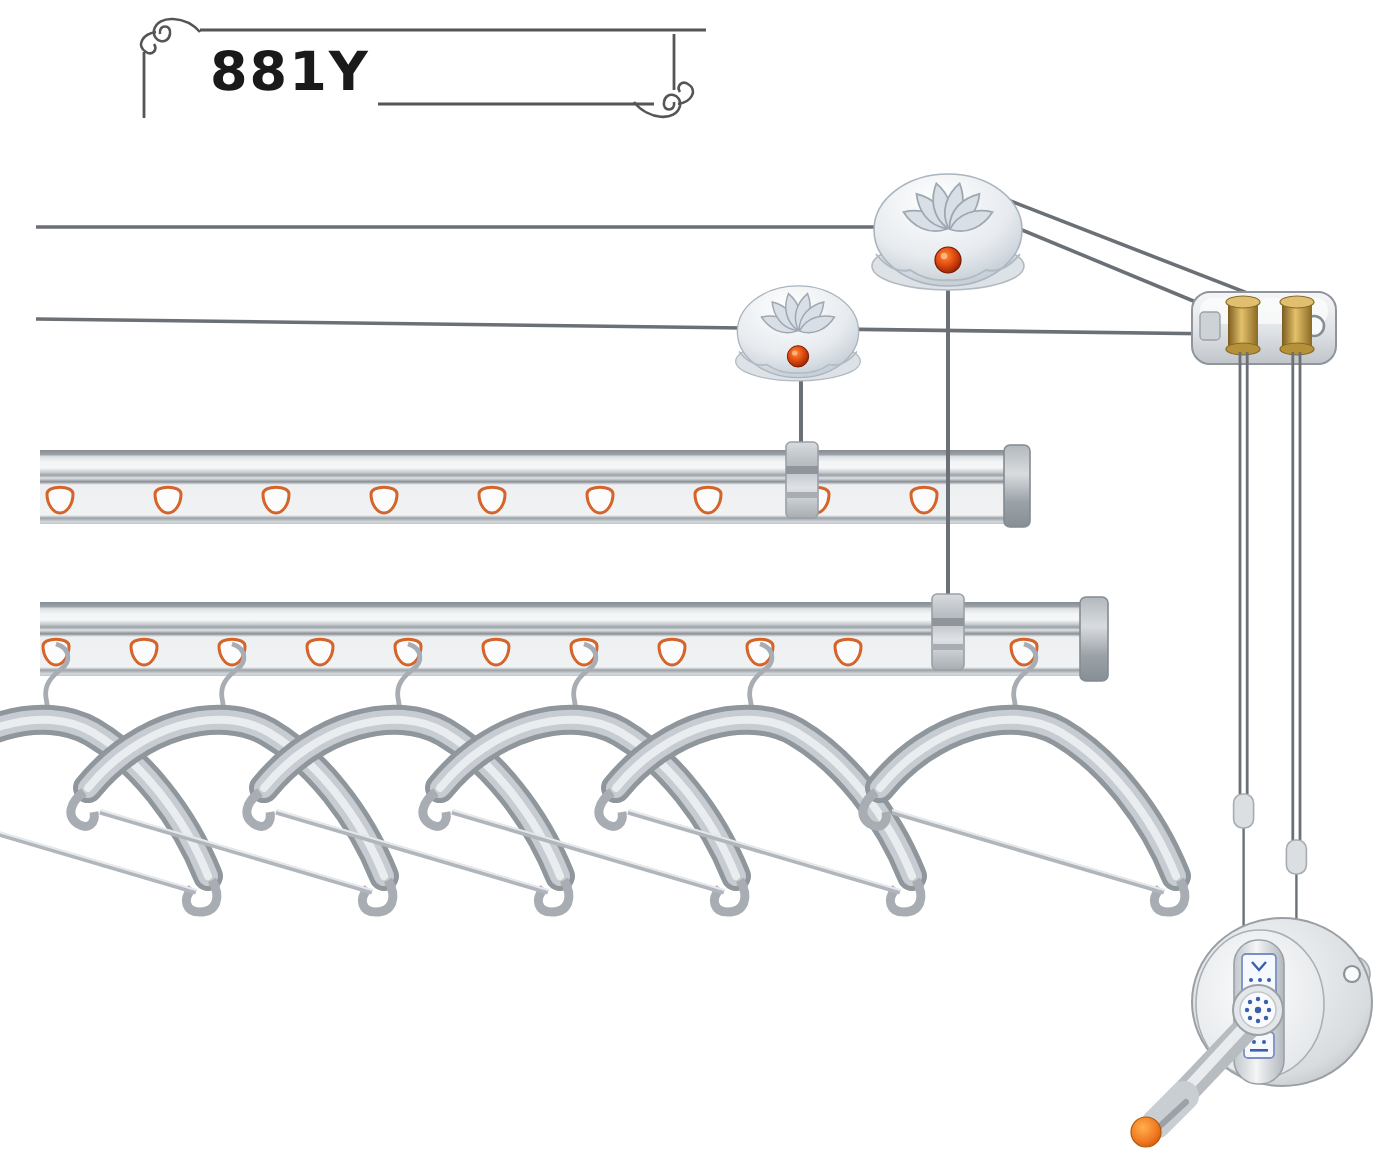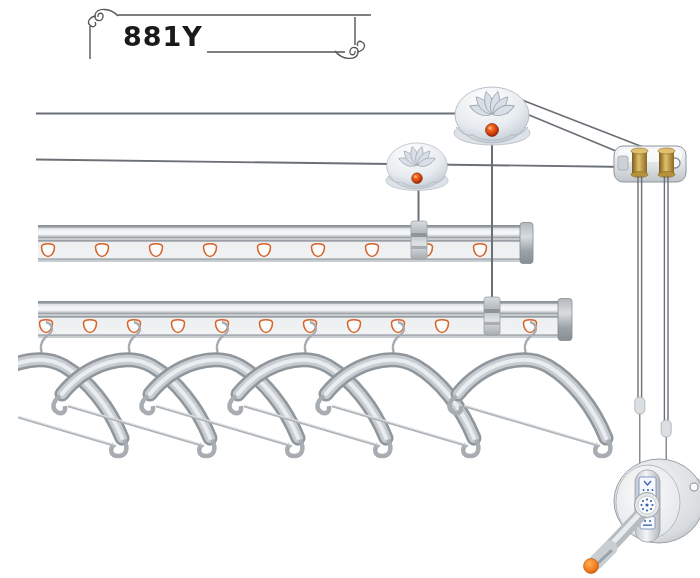--- a/index.html
+++ b/index.html
@@ -1,18 +1,18 @@
 <!DOCTYPE html>
 <html style="--text: #1a1a1a; --frame-line: #555555; --cable: #6b7076; --hole-outline: #d4642a; --pulley-knob-red: #cc3300; --brass-roller: #bd9540; --metal-light: #eef0f1; --metal-mid: #b9bfc4; --metal-dark: #7e848a; --winch-label-blue: #3a5fae; --crank-tip-orange: #f07820; --background: #ffffff;"><head>
 <meta charset="utf-8">
 <style>
   html,body{margin:0;padding:0;background:#fff;}
   body{width:700px;height:578px;position:relative;overflow:hidden;
        font-family:"DejaVu Sans","Liberation Sans",sans-serif;color:var(--text,#1a1a1a);}
-  #stage{position:absolute;left:18px;top:0;width:560px;height:578px;}
+  #stage{position:absolute;left:0;top:0;width:560px;height:578px;}
   
   #title-block{position:absolute;left:65px;top:8px;width:300px;height:62px;}
   #title-frame{position:absolute;left:0;top:0;}
   #title-frame path, #title-frame line{stroke:var(--frame-line,#555);fill:none;}
   .title-model{position:absolute;left:40px;top:13px;font-size:27px;font-weight:bold;letter-spacing:1px;}
   .title-name{position:absolute;left:102px;top:19px;font-size:20px;font-weight:bold;letter-spacing:1.5px;}
   
   .cable{stroke:var(--cable,#6b7076);fill:none;}
   .hole{stroke:var(--hole-outline,#d4642a);stroke-width:1.5;fill:#fcfcfc;}
   .blue{stroke:var(--winch-label-blue,#3a5fae);}

